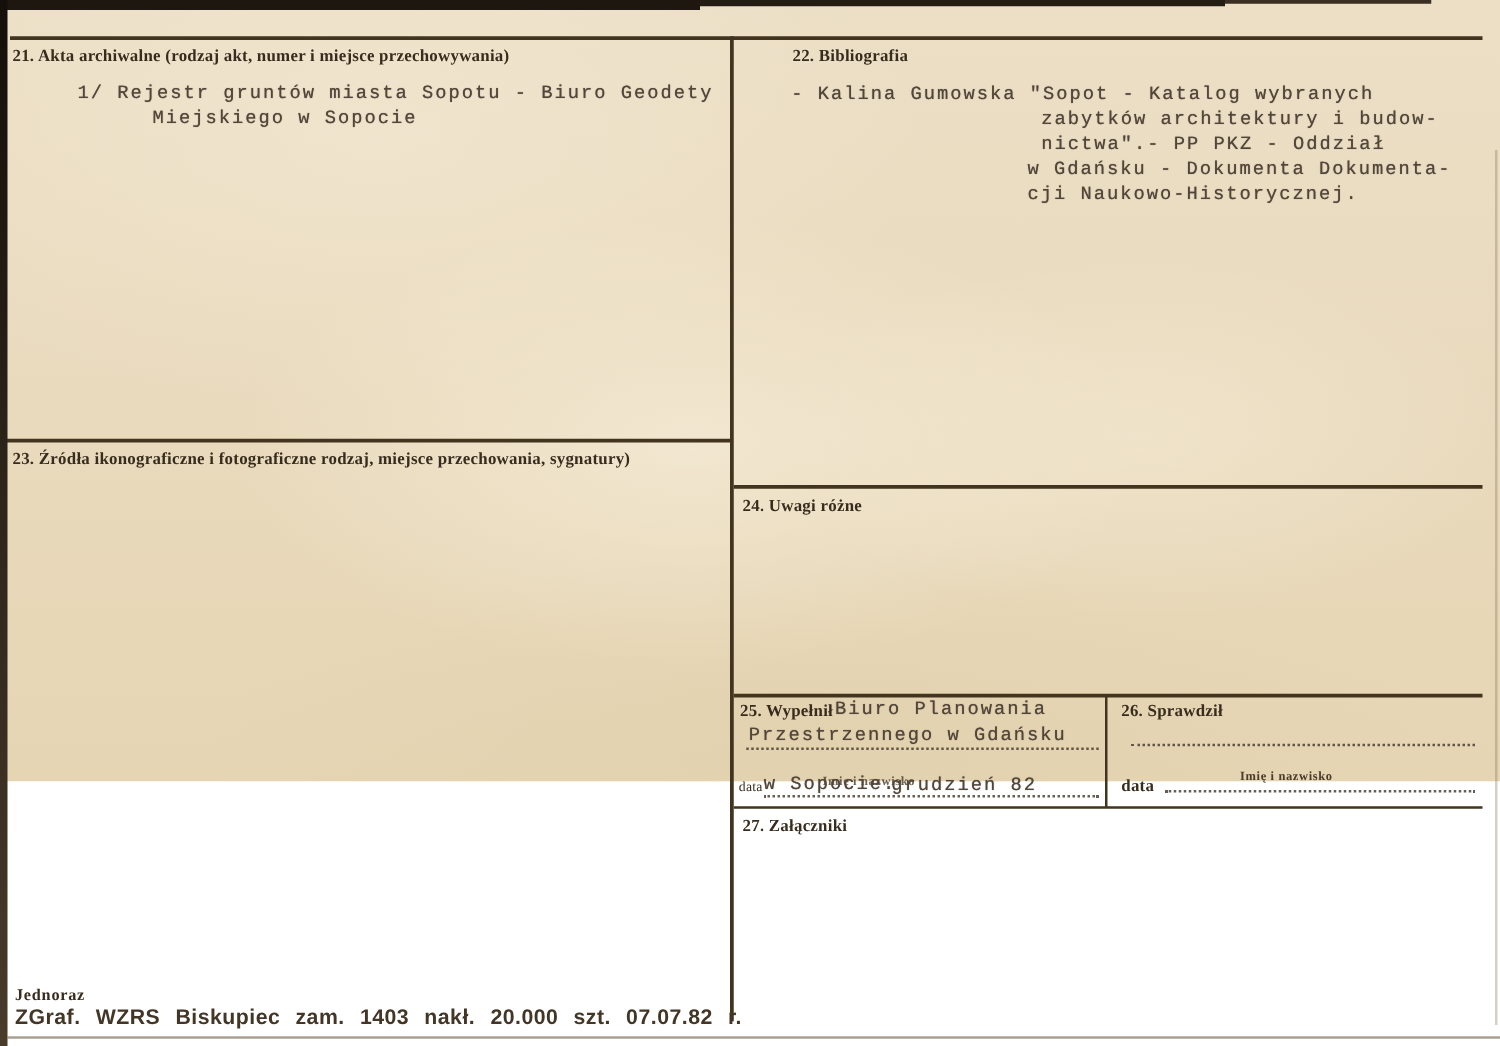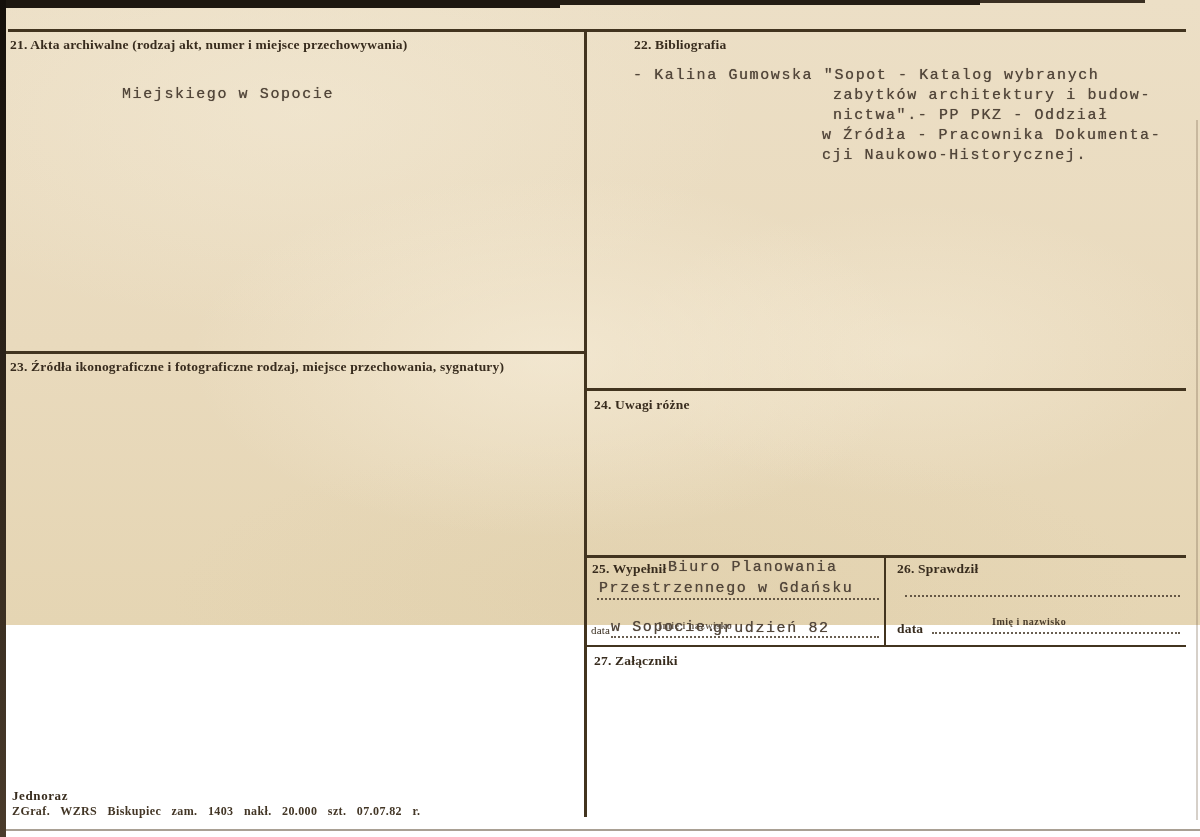--- a/index.html
+++ b/index.html
@@ -49,45 +49,46 @@
   .typed-sm{font-size:15px;}
   .caption{
     position:absolute;font-family:"Liberation Serif", serif;font-weight:700;
     font-size:10px;color:#4a3c2b;letter-spacing:0.5px;white-space:nowrap;margin-top:16px;
   }
   .footer-name{
     position:absolute;font-family:"Liberation Serif", serif;font-weight:700;
     font-size:13px;color:var(--ink-printed);letter-spacing:0.6px;
   }
   .footer-imprint{
-    position:absolute;font-family:Liberation Serif, serif;font-weight:700;
-    font-size:12px;color:#433626;letter-spacing:0.4px;word-spacing:7px;white-space:nowrap;
+    position:absolute;font-family:Liberation Sans, sans-serif;font-weight:700;
+    font-size:17px;color:#433626;letter-spacing:0.4px;word-spacing:7px;white-space:nowrap;
   }
 </style>
 </head>
 <body>
 
 <div class="card">
 
   <div class="rule" style="left:8px;top:29px;width:1178px;height:3px;"></div>
   <div class="rule" style="left:584px;top:29px;width:3px;height:788px;"></div>
   <div class="rule" style="left:0px;top:351px;width:586px;height:3px;"></div>
   <div class="rule" style="left:587px;top:388px;width:599px;height:3px;"></div>
   <div class="rule" style="left:587px;top:555px;width:599px;height:3px;"></div>
   <div class="rule" style="left:587px;top:645px;width:599px;height:2px;"></div>
   <div class="rule" style="left:884px;top:557px;width:2px;height:89px;"></div>
 
   <div class="plabel" style="left:10px;top:37px;">21. Akta archiwalne (rodzaj akt, numer i miejsce przechowywania)</div>
+  <div class="typed" style="left:62px;top:66px;">1/ Rejestr gruntów miasta Sopotu - Biuro Geodety</div>
   <div class="typed" style="left:90px;top:86px;padding-left:32px;">Miejskiego w Sopocie</div>
 
   <div class="plabel" style="left:594px;top:37px;margin-left:40px;">22. Bibliografia</div>
   <div class="typed" style="left:633px;top:67px;">- Kalina Gumowska "Sopot - Katalog wybranych</div>
   <div class="typed" style="left:833px;top:87px;">zabytków architektury i budow-</div>
   <div class="typed" style="left:833px;top:107px;">nictwa".- PP PKZ - Oddział</div>
-  <div class="typed" style="left:822px;top:127px;">w Źródła - Pracownika Dokumenta-</div>
+  <div class="typed" style="left:822px;top:127px;">w Gdańsku - Dokumenta Dokumenta-</div>
   <div class="typed" style="left:822px;top:147px;">cji Naukowo-Historycznej.</div>
 
   <div class="plabel" style="left:10px;top:359px;">23. Źródła ikonograficzne i fotograficzne  rodzaj, miejsce przechowania, sygnatury)</div>
 
   <div class="plabel" style="left:594px;top:397px;">24. Uwagi różne</div>
 
   <div class="plabel" style="left:592px;top:561px;">25. Wypełnił</div>
   <div class="caption" style="left:658px;top:604px;opacity:0.8;">Imię i nazwisko</div>
   <div class="dotted" style="left:597px;top:598px;width:282px;"></div>
   <div class="plabel" style="left:591px;top:624px;font-size:11px;font-weight:400;">data</div>

